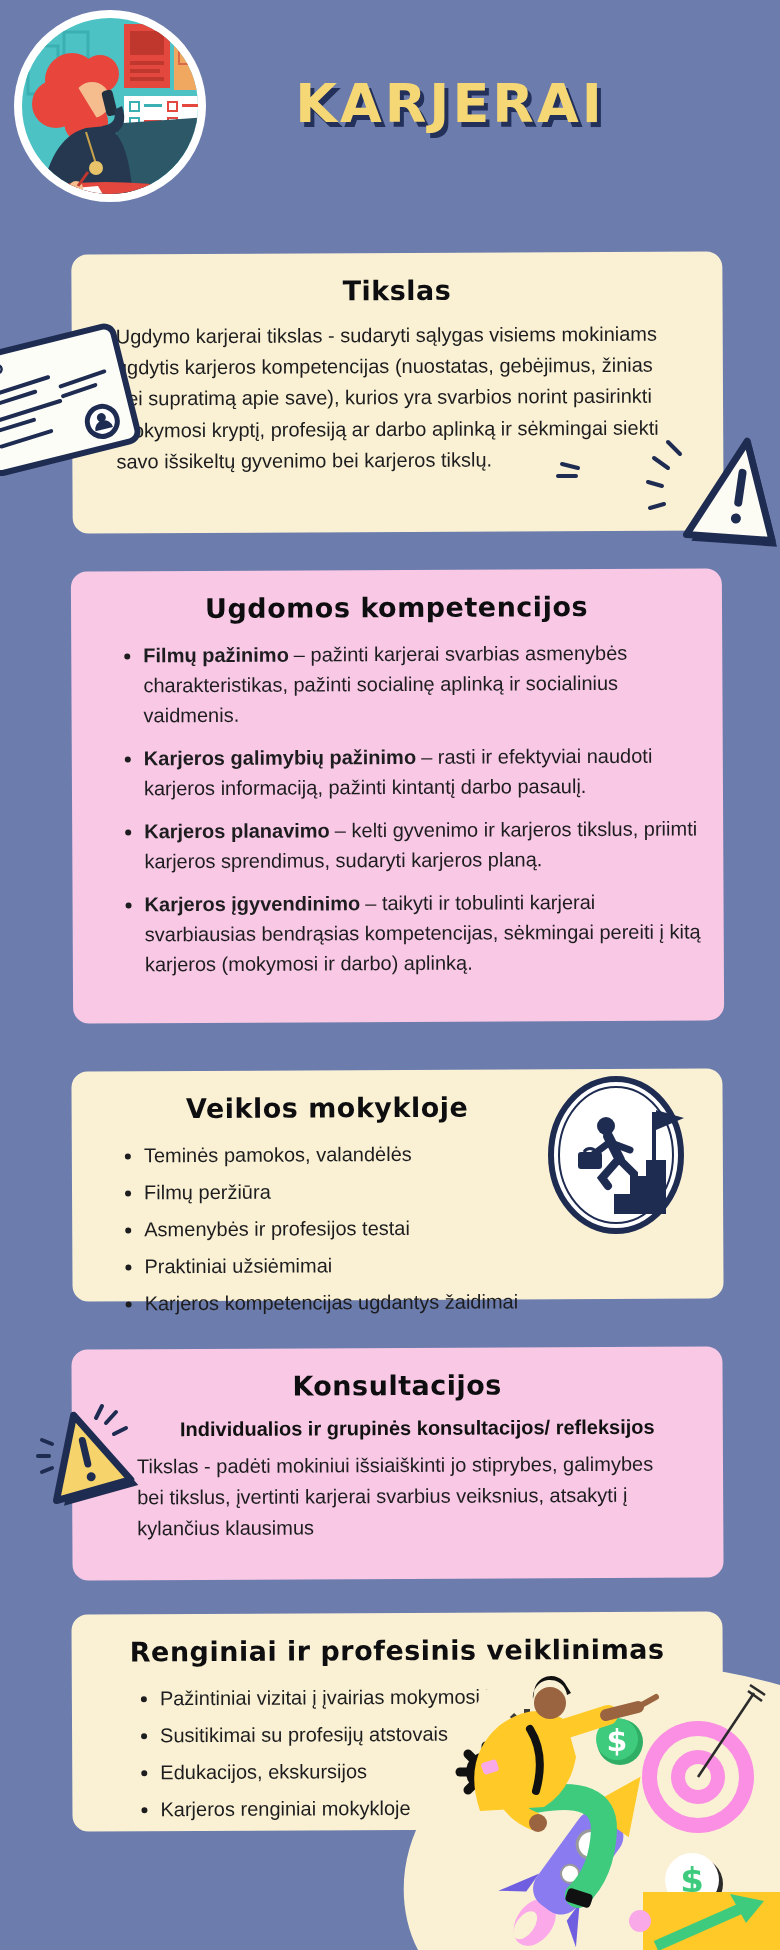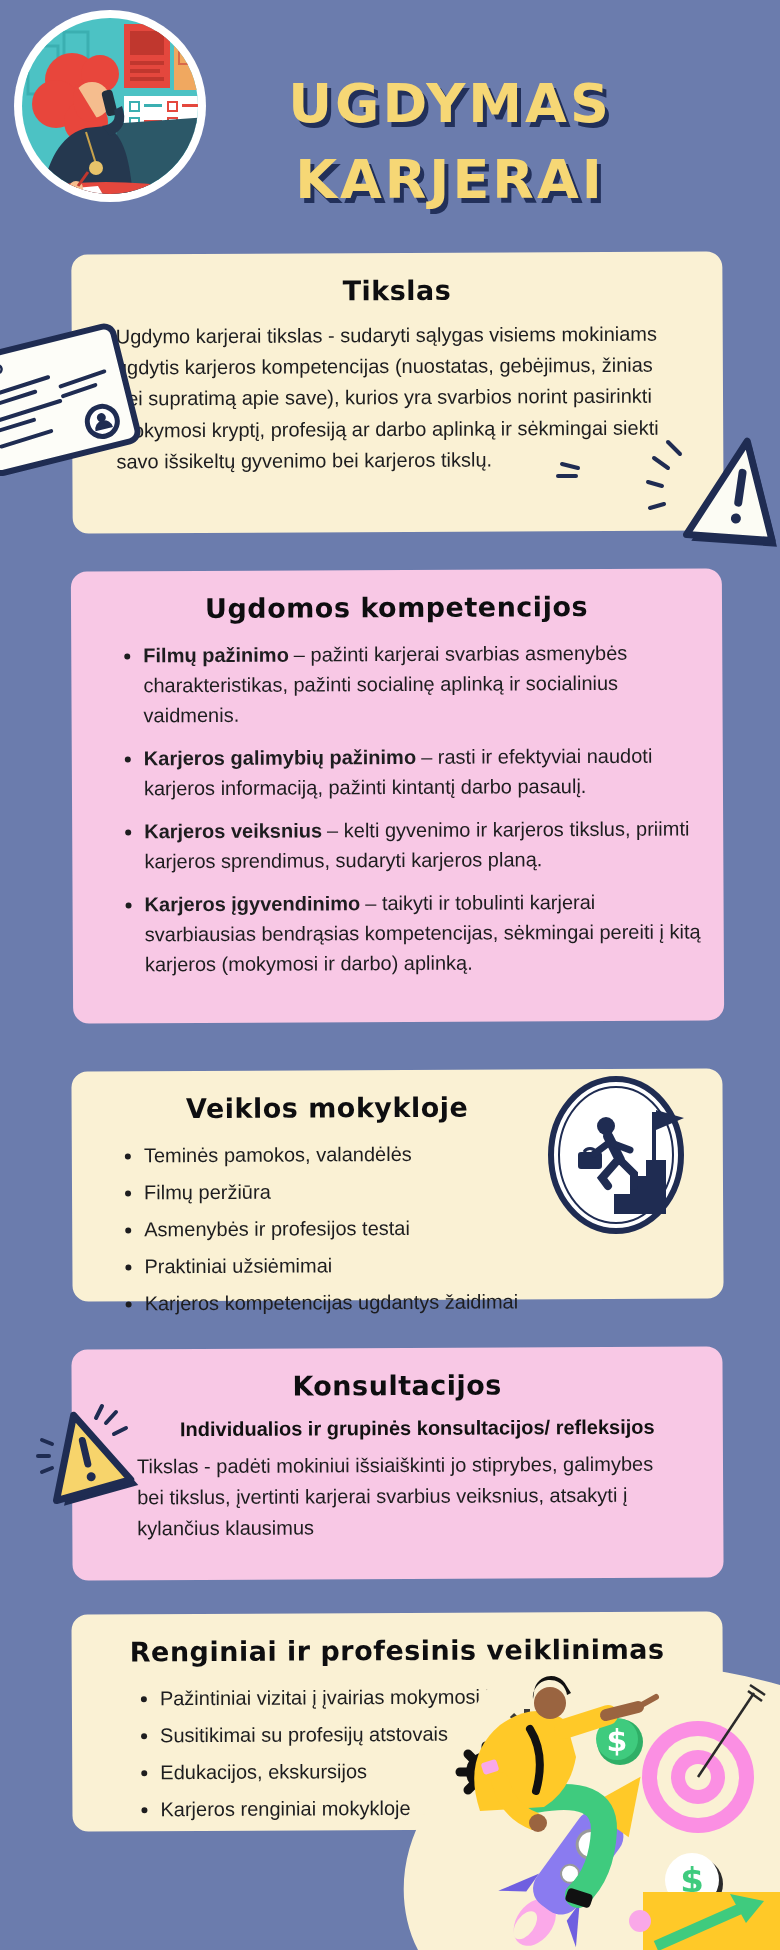--- a/index.html
+++ b/index.html
@@ -106,21 +106,20 @@
       <path d="M80,126 L90,158" stroke="#C9A34C" stroke-width="2" fill="none"></path>
       <circle cx="90" cy="162" r="7" fill="#E8C36A"></circle>
       <ellipse cx="100" cy="196" rx="100" ry="20" fill="#E4473D"></ellipse>
       <polygon points="46,184 92,180 100,194 54,198" fill="#FFFFFF"></polygon>
       <circle cx="70" cy="182" r="7" fill="#F5BD8E"></circle>
       <path d="M72,180 L82,166" stroke="#C0372E" stroke-width="3"></path>
     </g>
   </svg>
 
   <h1 class="main-title">
-    <span>UGDYMAS</span>
     <span>KARJERAI</span>
   </h1>
 
   <section class="card cream" style="top:253px;height:279px;">
     <h2 class="card-title">Tikslas</h2>
     <p class="body-text" style="width:560px;">Ugdymo karjerai tikslas - sudaryti sąlygas visiems mokiniams ugdytis karjeros kompetencijas (nuostatas, gebėjimus, žinias bei supratimą apie save), kurios yra svarbios norint pasirinkti mokymosi kryptį, profesiją ar darbo aplinką ir sėkmingai siekti savo išsikeltų gyvenimo bei karjeros tikslų.</p>
   </section>
 
   <svg class="abs z2" style="left:-30px;top:330px;transform:rotate(-14deg);" width="172" height="142" viewBox="0 0 172 142">
     <rect x="8" y="10" width="150" height="118" rx="10" fill="#FDFDF8" stroke="#1F2C52" stroke-width="6"></rect>
@@ -155,21 +154,21 @@
       <line x1="188" y1="48" x2="190" y2="78" stroke="#1F2C52" stroke-width="8" stroke-linecap="round"></line>
       <circle cx="191" cy="94" r="5" fill="#1F2C52"></circle>
     </g>
   </svg>
 
   <section class="card pink" style="top:570px;height:452px;">
     <h2 class="card-title">Ugdomos kompetencijos</h2>
     <ul style="width:560px;">
       <li><b>Filmų pažinimo</b><span>– pažinti karjerai svarbias asmenybės charakteristikas, pažinti socialinę aplinką ir socialinius vaidmenis.</span></li>
       <li><b>Karjeros galimybių pažinimo</b><span>– rasti ir efektyviai naudoti karjeros informaciją, pažinti kintantį darbo pasaulį.</span></li>
-      <li><b>Karjeros veiksnius</b><span>– kelti gyvenimo ir karjeros tikslus, priimti karjeros sprendimus, sudaryti karjeros planą.</span></li>
+      <li><b>Karjeros planavimo</b><span>– kelti gyvenimo ir karjeros tikslus, priimti karjeros sprendimus, sudaryti karjeros planą.</span></li>
       <li><b>Karjeros įgyvendinimo</b><span>– taikyti ir tobulinti karjerai svarbiausias bendrąsias kompetencijas, sėkmingai pereiti į kitą karjeros (mokymosi ir darbo) aplinką.</span></li>
     </ul>
   </section>
 
   <section class="card cream" style="top:1070px;height:230px;">
     <h2 class="card-title" style="padding-right:140px;">Veiklos mokykloje</h2>
     <ul class="tight" style="width:430px;">
       <li>Teminės pamokos, valandėlės</li>
       <li>Filmų peržiūra</li>
       <li>Asmenybės ir profesijos testai</li>

